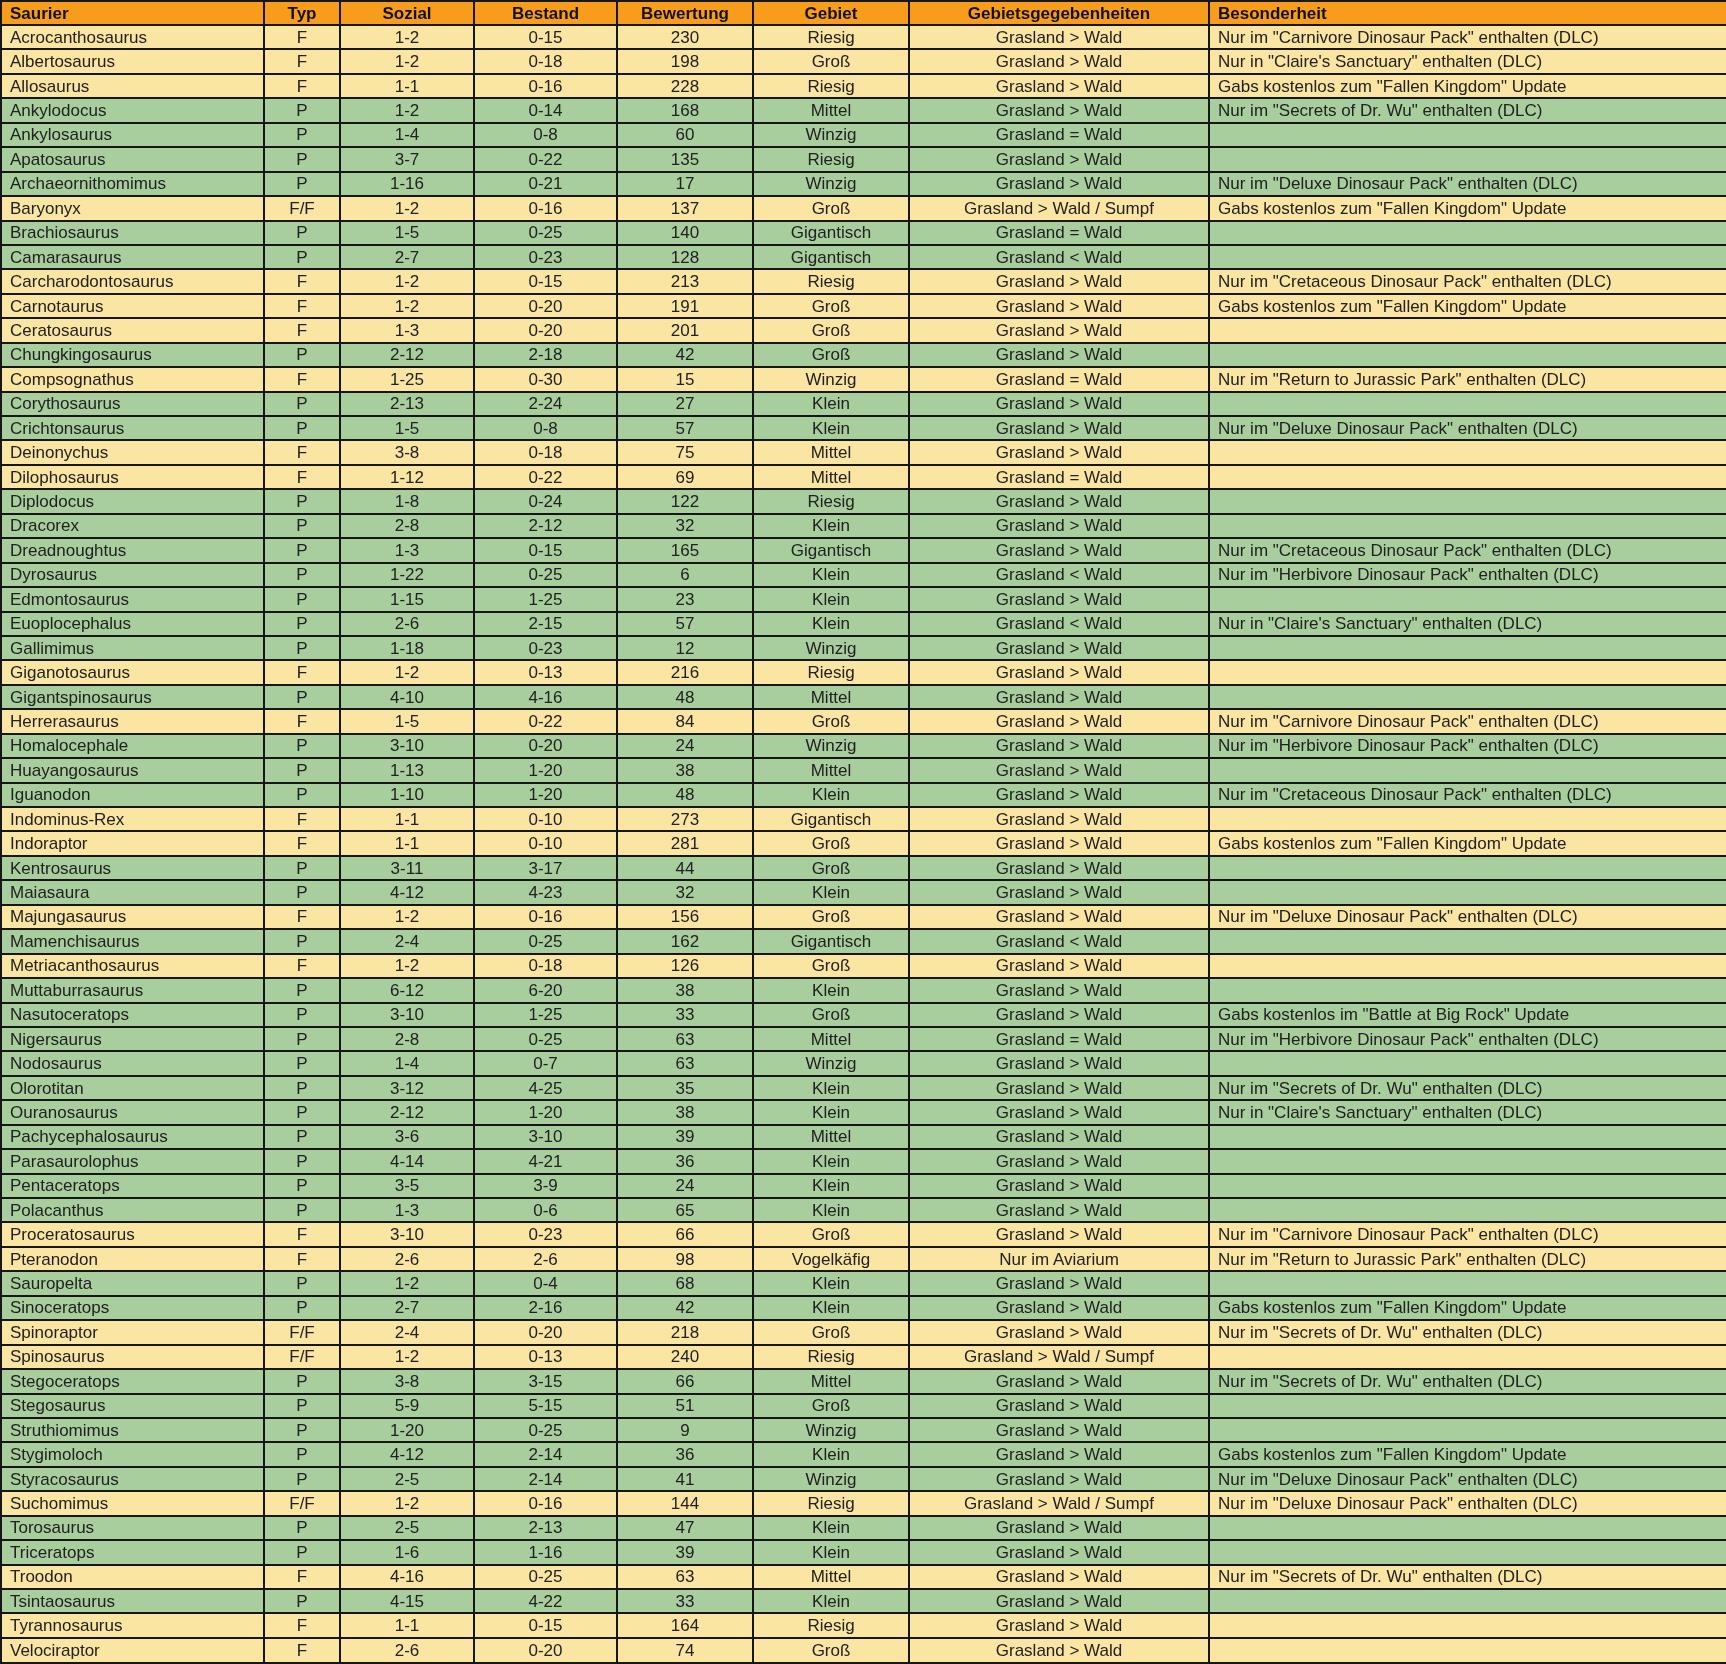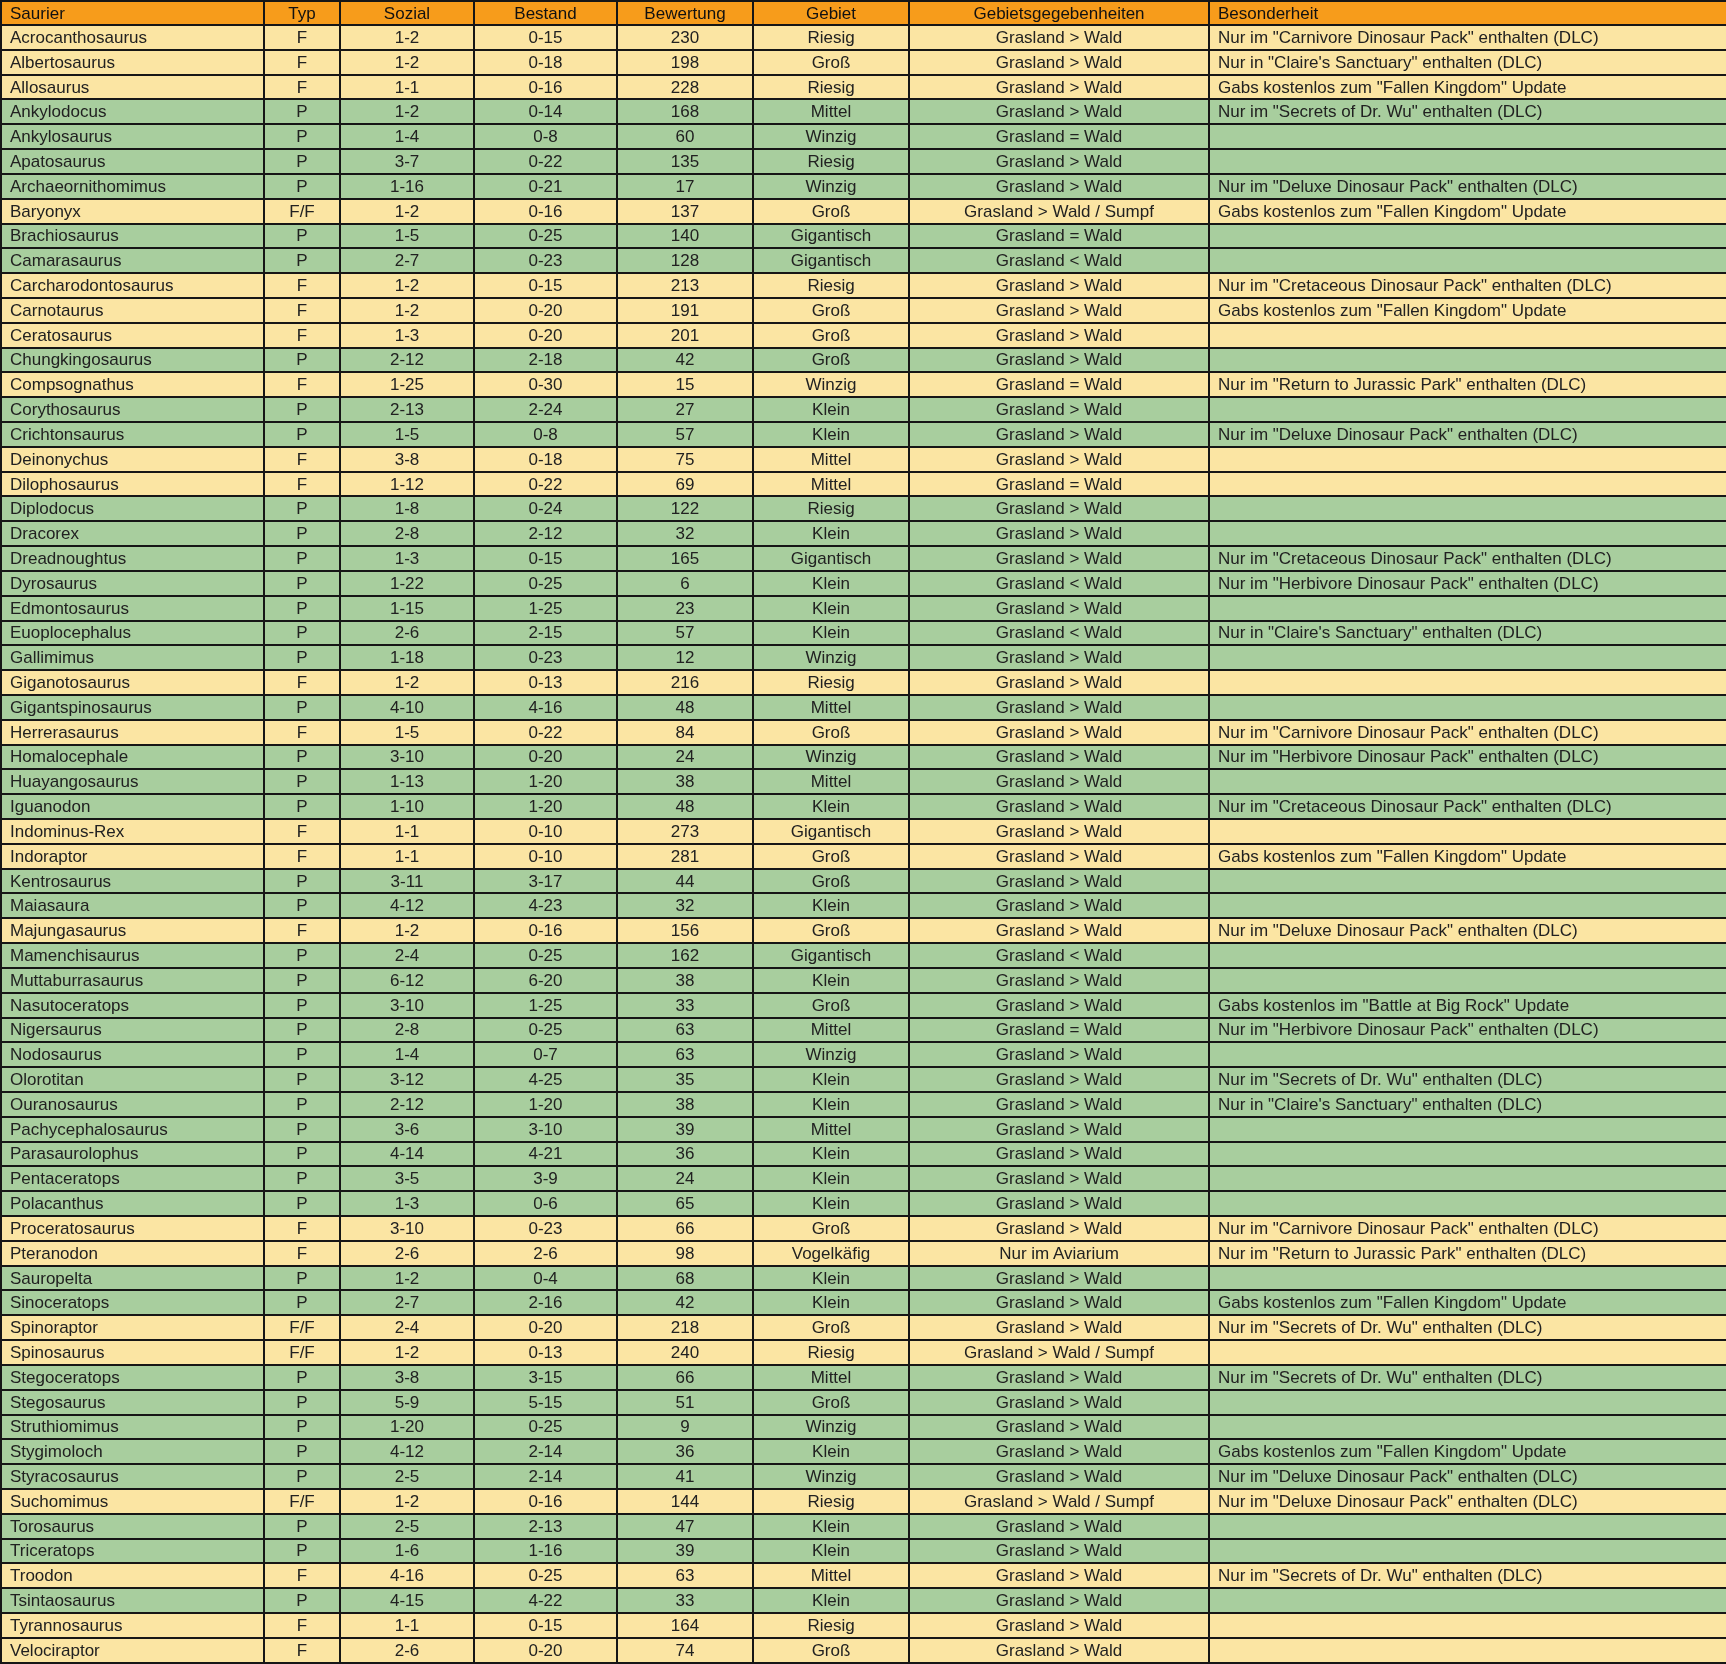--- a/index.html
+++ b/index.html
@@ -19,21 +19,21 @@
   }
   th,td{
     border:2px solid var(--border-color);
     text-align:center;vertical-align:middle;
     white-space:nowrap;overflow:hidden;
     padding:0 4px;height:21px;line-height:1;
   }
   thead th{
     background:var(--header-bg);
     color:var(--header-text);
-    font-weight:normal;
+    font-weight:bold;
     height:22px;
     margin-left:8px;
   }
   .left{text-align:left;padding-left:8px;}
   .row-carnivore td{background:var(--carnivore-bg);}
   .row-herbivore td{background:var(--herbivore-bg);}
 </style>
 </head>
 <body>
 
@@ -434,20 +434,30 @@
       <tr class="row-herbivore">
         <td class="left">Mamenchisaurus</td>
         <td>P</td>
         <td>2-4</td>
         <td>0-25</td>
         <td>162</td>
         <td>Gigantisch</td>
         <td>Grasland &lt; Wald</td>
         <td class="left"></td>
       </tr>
+      <tr class="row-carnivore">
+        <td class="left">Metriacanthosaurus</td>
+        <td>F</td>
+        <td>1-2</td>
+        <td>0-18</td>
+        <td>126</td>
+        <td>Groß</td>
+        <td>Grasland &gt; Wald</td>
+        <td class="left"></td>
+      </tr>
       <tr class="row-herbivore">
         <td class="left">Muttaburrasaurus</td>
         <td>P</td>
         <td>6-12</td>
         <td>6-20</td>
         <td>38</td>
         <td>Klein</td>
         <td>Grasland &gt; Wald</td>
         <td class="left"></td>
       </tr>

